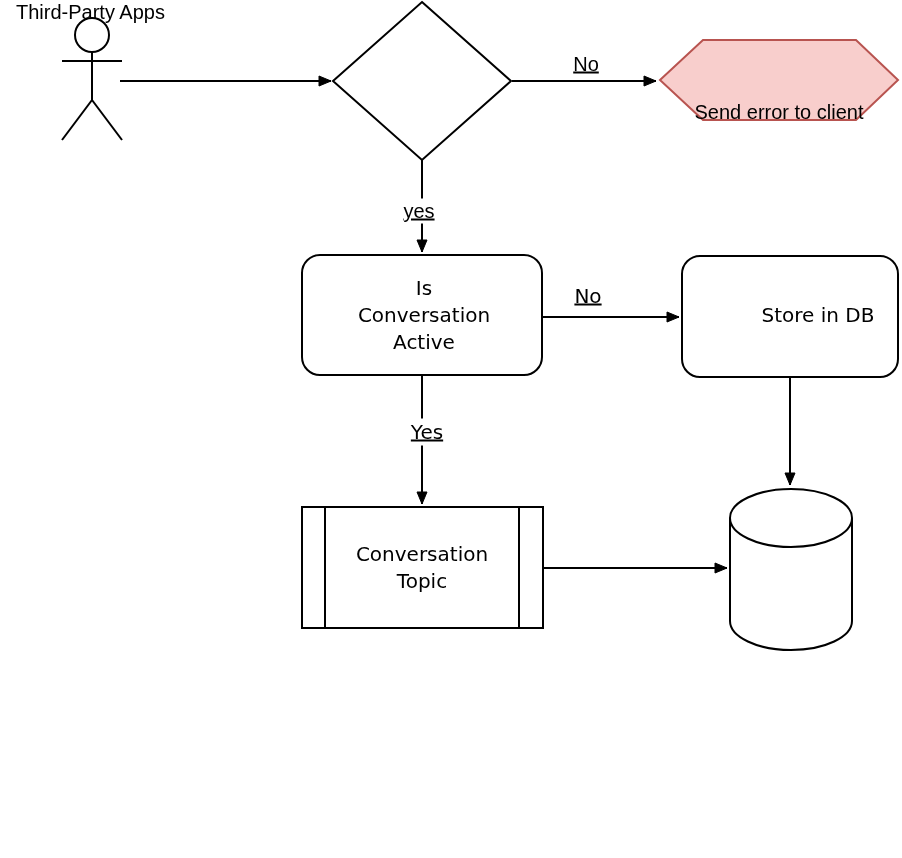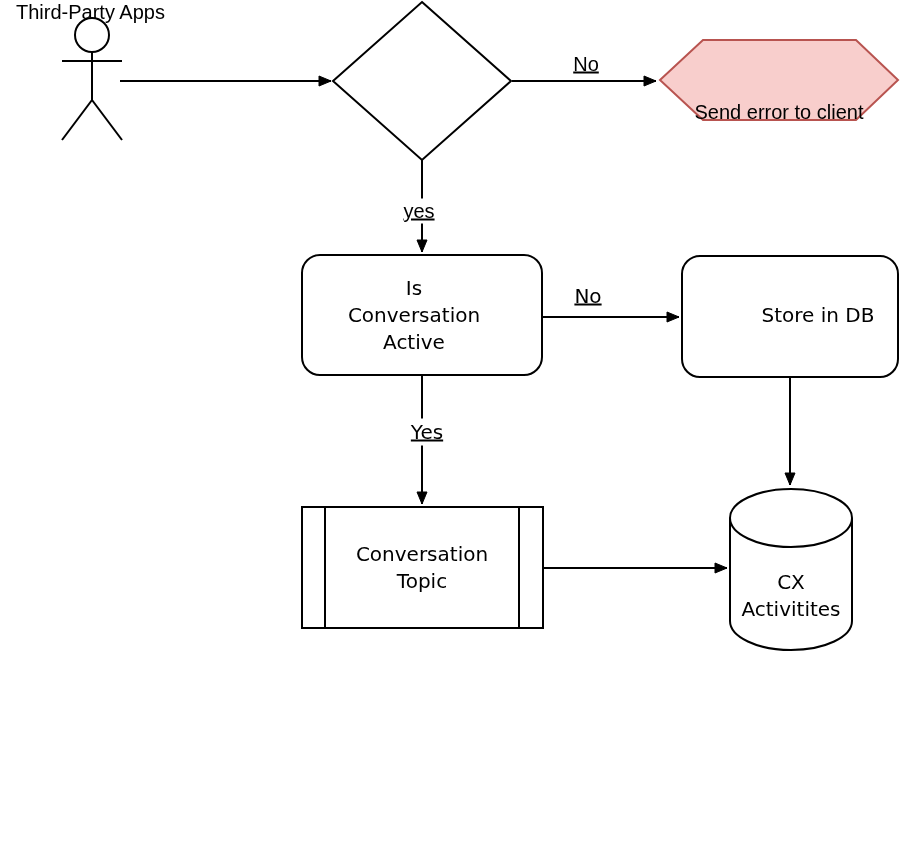--- a/index.html
+++ b/index.html
@@ -96,31 +96,29 @@
       <path d="M730,621 L730,518 A61,29 0 0 1 852,518 L852,621 A61,29 0 0 1 730,621 Z" fill="#ffffff" stroke="#000000" stroke-width="2"></path>
       <path d="M852,518 A61,29 0 0 1 730,518" fill="none" stroke="#000000" stroke-width="2"></path>
     </g>
   </svg>
 
   <div class="node-label font-a" style="left:16px; top:153; width:186; height:28;">Third-Party Apps</div>
 
 
   <div class="node-label font-a" style="left:664px; top:67px; width:230px; height:26px;margin-top:32px;">Send error to client</div>
 
-  <div class="node-label font-b" style="left:294px; top:255px; width:240px; height:120px;">Is
+  <div class="node-label font-b" style="left:304px; top:255px; width:240px; height:120px;">Is
 Conversation
 Active</div>
 
   <div class="node-label font-b" style="left:710px; top:256px; width:216px; height:119px;">Store in DB</div>
 
   <div class="node-label font-b" style="left:325px; top:507px; width:194px; height:121px;">Conversation
 Topic</div>
 
-  <div class="node-label font-b" style="left:724px; top:556px; width:134px; height:80px;">CX
-Activitites</div>
 
   <div class="edge-label font-a" style="left:586px; top:64px;">No</div>
 
   <div class="edge-label font-a" style="left:419px; top:211px;">yes</div>
 
   <div class="edge-label font-b" style="left:588px; top:296px;">No</div>
 
   <div class="edge-label font-b" style="left:427px; top:432px;">Yes</div>
 
 </div>

